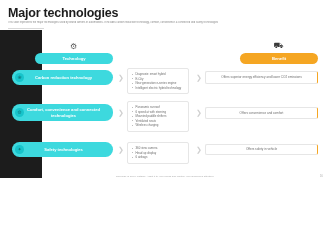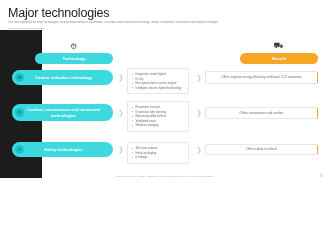--- a/index.html
+++ b/index.html
@@ -11,21 +11,21 @@
   }
   .slide{position:absolute;inset:0;background:#ffffff;}
 
   .dark-panel{
     position:absolute;left:0;top:30px;width:42px;height:148px;
     background:#1c1c1c;
   }
 
   .title{
     position:absolute;left:8px;top:6px;
-    font-size:12.5px;font-weight:normal;color:#1c1c1c;
+    font-size:12.5px;font-weight:bold;color:#1c1c1c;
     letter-spacing:-0.2px;
   }
   .subtitle{
     position:absolute;left:8px;top:21px;width:300px;
     font-size:2.6px;color:#8a8a8a;line-height:1.25;
     white-space:nowrap;overflow:hidden;
   }
   .rule{
     position:absolute;left:8px;top:28px;width:36px;height:0.8px;
     background:#d8d8d8;

